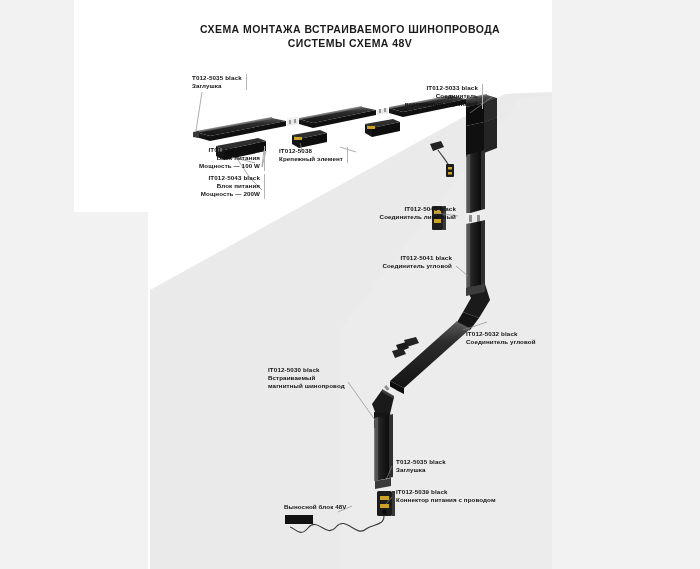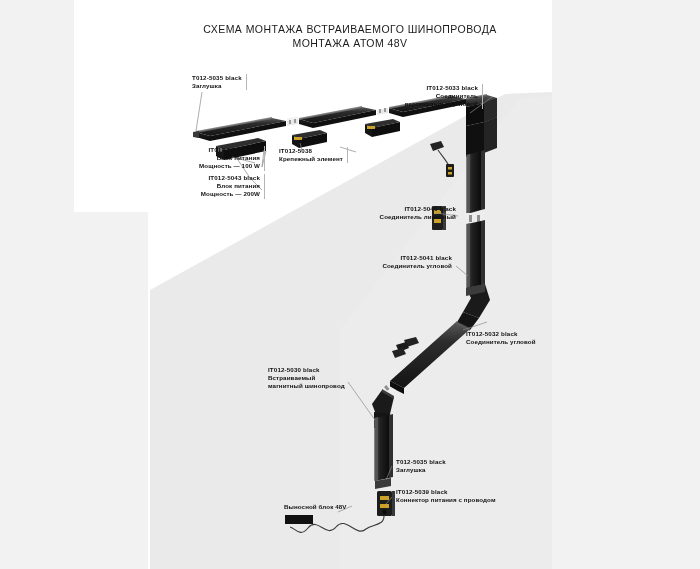--- a/index.html
+++ b/index.html
@@ -4,21 +4,21 @@
 <style>
   html,body{margin:0;padding:0;background:#f2f2f2;}
   body{font-family:"Liberation Sans","DejaVu Sans",sans-serif;}
   #stage{position:relative;width:700px;height:569px;overflow:hidden;background:#f2f2f2;}
 
   
   .panel-white{position:absolute;background:#ffffff;}
 
   
   .title{position:absolute;left:0;right:0;text-align:center;color:#1a1a1a;
-         font-size:10.5px;font-weight:normal;letter-spacing:.45px;line-height:14px;}
+         font-size:10.5px;font-weight:bold;letter-spacing:.45px;line-height:14px;}
 
   
   .lbl{position:absolute;color:#111;font-size:6.2px;line-height:8.2px;white-space:nowrap;}
   .lbl .code{font-weight:bold;letter-spacing:.15px;}
   .lbl .desc{font-weight:bold;letter-spacing:.1px;}
   .lbl.r{text-align:right;}
   .lbl.l{text-align:left;}
   .blk48{position:absolute;background:#111;}
   svg{position:absolute;left:0;top:0;overflow:visible;}
 </style>
@@ -31,21 +31,21 @@
   <div class="panel-white" style="left:148px;top:212px;width:404px;height:357px;"></div>
 
   <svg width="700" height="569">
     <polygon points="552,0 552,569 148,569 148,296 500,96" fill="none"></polygon>
     <polygon points="552,92 552,569 150,569 150,290 505,94" fill="#eaeaea"></polygon>
     <polygon points="552,96 552,569 340,569 340,330 520,98" fill="#ececec"></polygon>
   </svg>
 
   <div class="title" style="top:22px;">
     <div>СХЕМА МОНТАЖА ВСТРАИВАЕМОГО ШИНОПРОВОДА</div>
-    <div>МОНТАЖА АТОМ 48V</div>
+    <div>СИСТЕМЫ СХЕМА 48V</div>
   </div>
 
   <svg width="700" height="569">
 
     <defs>
       <linearGradient id="gTopFace" x1="0" y1="0" x2="0" y2="1">
         <stop offset="0%" stop-color="#585858"></stop>
         <stop offset="30%" stop-color="#2c2c2c"></stop>
         <stop offset="100%" stop-color="#141414"></stop>
       </linearGradient>

